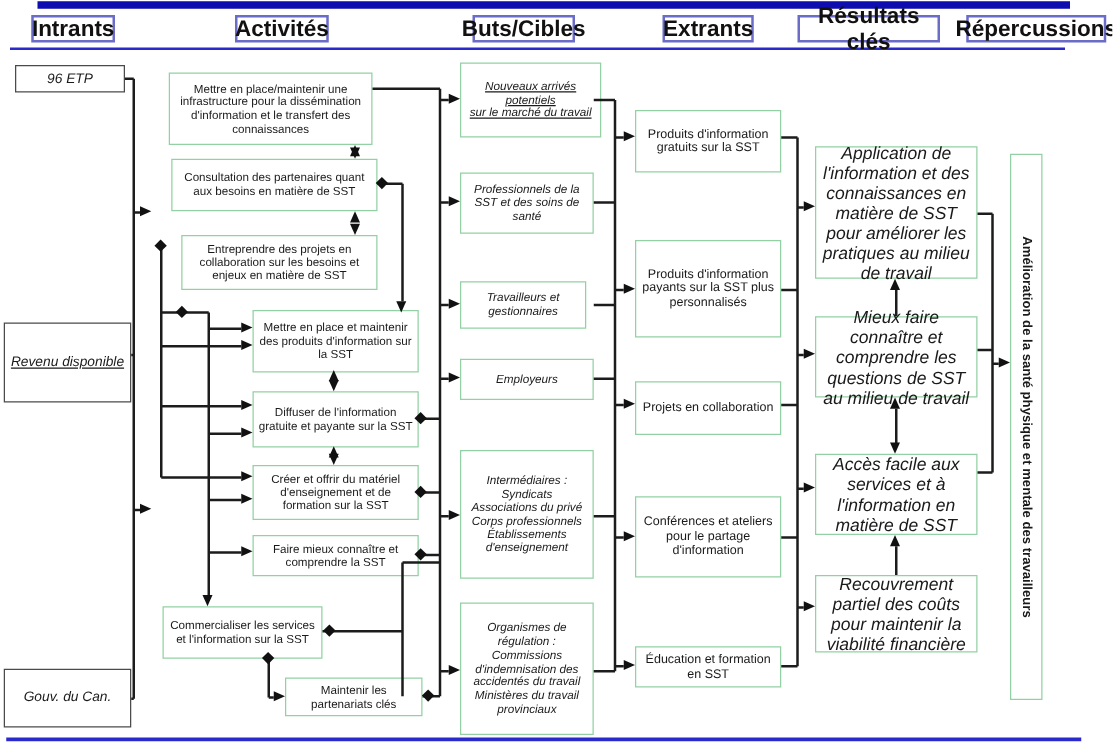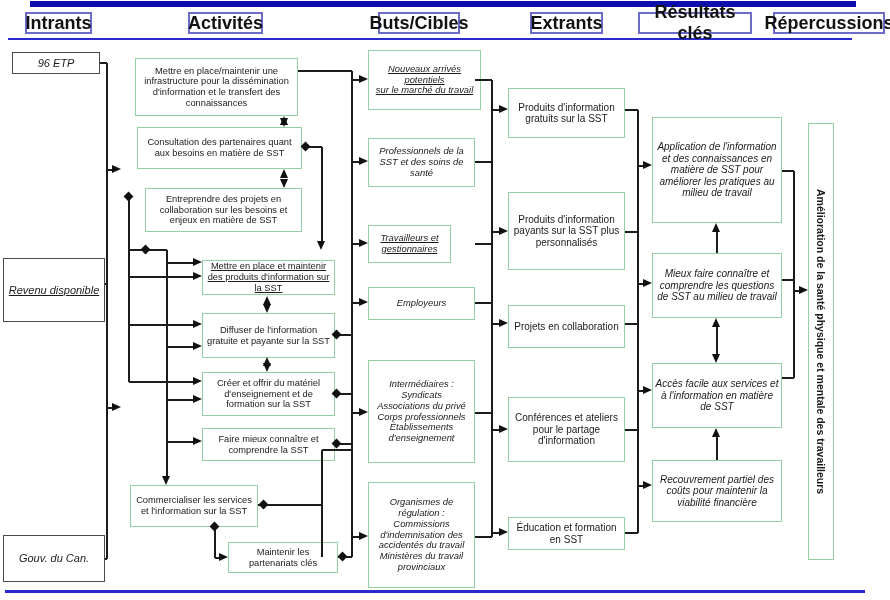--- a/index.html
+++ b/index.html
@@ -8,21 +8,21 @@
   .bar{position:absolute;}
   .box{position:absolute;background:#fff;box-sizing:border-box;
        display:flex;align-items:center;justify-content:center;
        text-align:center;line-height:1.15;padding:1px 2px;
        white-space:pre-line;color:#1a1a1a;}
   .hdr{border:2px solid #6b6bc8;font-weight:bold;font-size:18px;color:#111;}
   .ibox{border:1.5px solid #4a4a4a;font-style:italic;font-size:11px;}
   .abox{border:1.5px solid #93d1a4;font-size:9.3px;}
   .bbox{border:1.5px solid #93d1a4;font-style:italic;font-size:9.4px;}
   .ebox{border:1.5px solid #93d1a4;font-size:10px;}
-  .rbox{border:1.5px solid #93d1a4;font-style:italic;font-size:10px;}
+  .rbox{border:1.5px solid #93d1a4;font-style:italic;font-size:14px;}
   .pbox{border:1.5px solid #93d1a4;font-weight:bold;font-size:10.5px;
         writing-mode:vertical-rl;padding:3px 1px;}
   .ln{position:absolute;background:#1c1c1c;}
   .ar{position:absolute;width:0;height:0;border-top:4.5px solid transparent;
       border-bottom:4.5px solid transparent;border-left:9px solid #111;}
   .au{position:absolute;width:0;height:0;border-left:4.5px solid transparent;
       border-right:4.5px solid transparent;border-bottom:9px solid #111;}
   .ad{position:absolute;width:0;height:0;border-left:4.5px solid transparent;
       border-right:4.5px solid transparent;border-top:9px solid #111;}
   .dia{position:absolute;width:7px;height:7px;background:#111;transform:rotate(45deg);}
@@ -43,31 +43,31 @@
   <div class="box hdr" style="left:638px;top:12px;width:114px;height:22px;">Résultats clés</div>
   <div class="box hdr" style="left:773px;top:12px;width:112px;height:22px;">Répercussions</div>
 
   <div class="box ibox" style="left:12px;top:52px;width:88px;height:22px;">96 ETP</div>
   <div class="box ibox" style="left:3px;top:258px;width:102px;height:64px;text-decoration:underline;">Revenu disponible</div>
   <div class="box ibox" style="left:3px;top:535px;width:102px;height:47px;">Gouv. du Can.</div>
 
   <div class="box abox" style="left:135px;top:58px;width:163px;height:58px;">Mettre en place/maintenir une infrastructure pour la dissémination d'information et le transfert des connaissances</div>
   <div class="box abox" style="left:137px;top:127px;width:165px;height:42px;">Consultation des partenaires quant aux besoins en matière de SST</div>
   <div class="box abox" style="left:145px;top:188px;width:157px;height:44px;">Entreprendre des projets en collaboration sur les besoins et enjeux en matière de SST</div>
-  <div class="box abox" style="left:202px;top:260px;width:133px;height:35px;text-decoration:underline;">Mettre en place et maintenir des produits d'information sur la SST</div>
+  <div class="box abox" style="left:202px;top:248px;width:133px;height:50px;">Mettre en place et maintenir des produits d'information sur la SST</div>
   <div class="box abox" style="left:202px;top:313px;width:133px;height:45px;">Diffuser de l'information gratuite et payante sur la SST</div>
   <div class="box abox" style="left:202px;top:372px;width:133px;height:44px;">Créer et offrir du matériel d'enseignement et de formation sur la SST</div>
   <div class="box abox" style="left:202px;top:428px;width:133px;height:33px;">Faire mieux connaître et comprendre la SST</div>
   <div class="box abox" style="left:130px;top:485px;width:128px;height:42px;">Commercialiser les services et l'information sur la SST</div>
   <div class="box abox" style="left:228px;top:542px;width:110px;height:31px;">Maintenir les partenariats clés</div>
 
   <div class="box bbox" style="left:368px;top:50px;width:113px;height:60px;text-decoration:underline;">Nouveaux arrivés potentiels
 sur le marché du travail</div>
   <div class="box bbox" style="left:368px;top:138px;width:107px;height:49px;">Professionnels de la SST et des soins de santé</div>
-  <div class="box bbox" style="left:368px;top:225px;width:83px;height:38px;text-decoration:underline;">Travailleurs et gestionnaires</div>
+  <div class="box bbox" style="left:368px;top:225px;width:101px;height:38px;">Travailleurs et gestionnaires</div>
   <div class="box bbox" style="left:368px;top:287px;width:107px;height:33px;">Employeurs</div>
   <div class="box bbox" style="left:368px;top:360px;width:107px;height:103px;">Intermédiaires :
 Syndicats
 Associations du privé
 Corps professionnels
 Établissements d'enseignement</div>
   <div class="box bbox" style="left:368px;top:482px;width:107px;height:106px;">Organismes de régulation :
 Commissions d'indemnisation des accidentés du travail
 Ministères du travail provinciaux</div>
 

